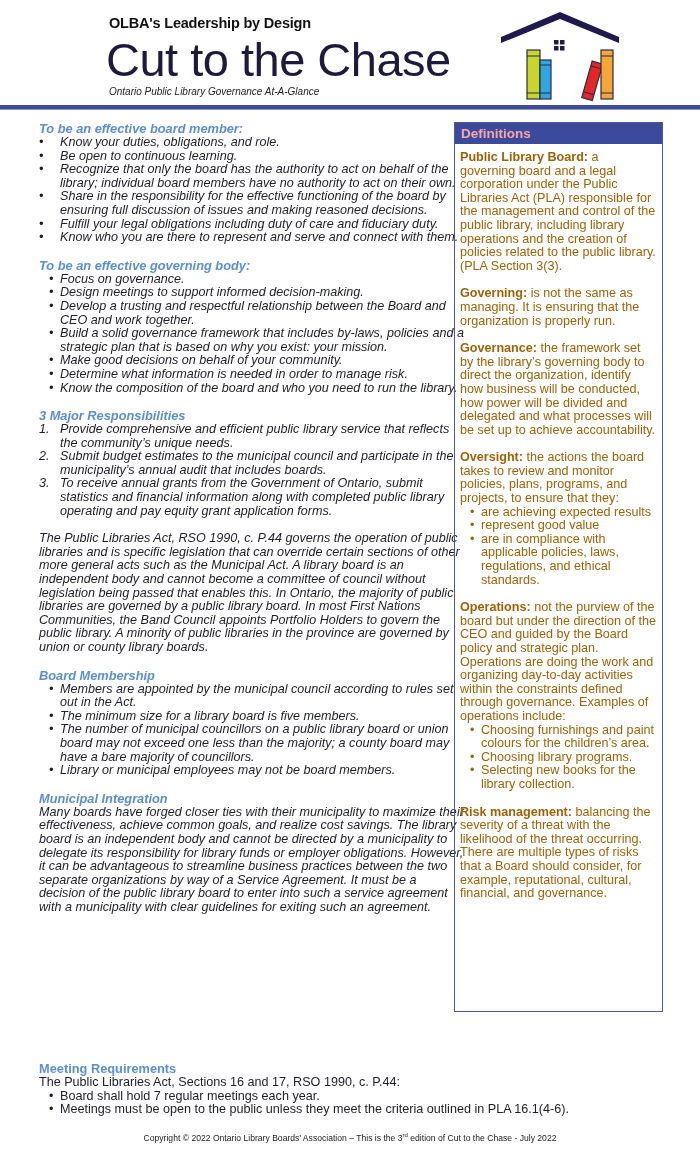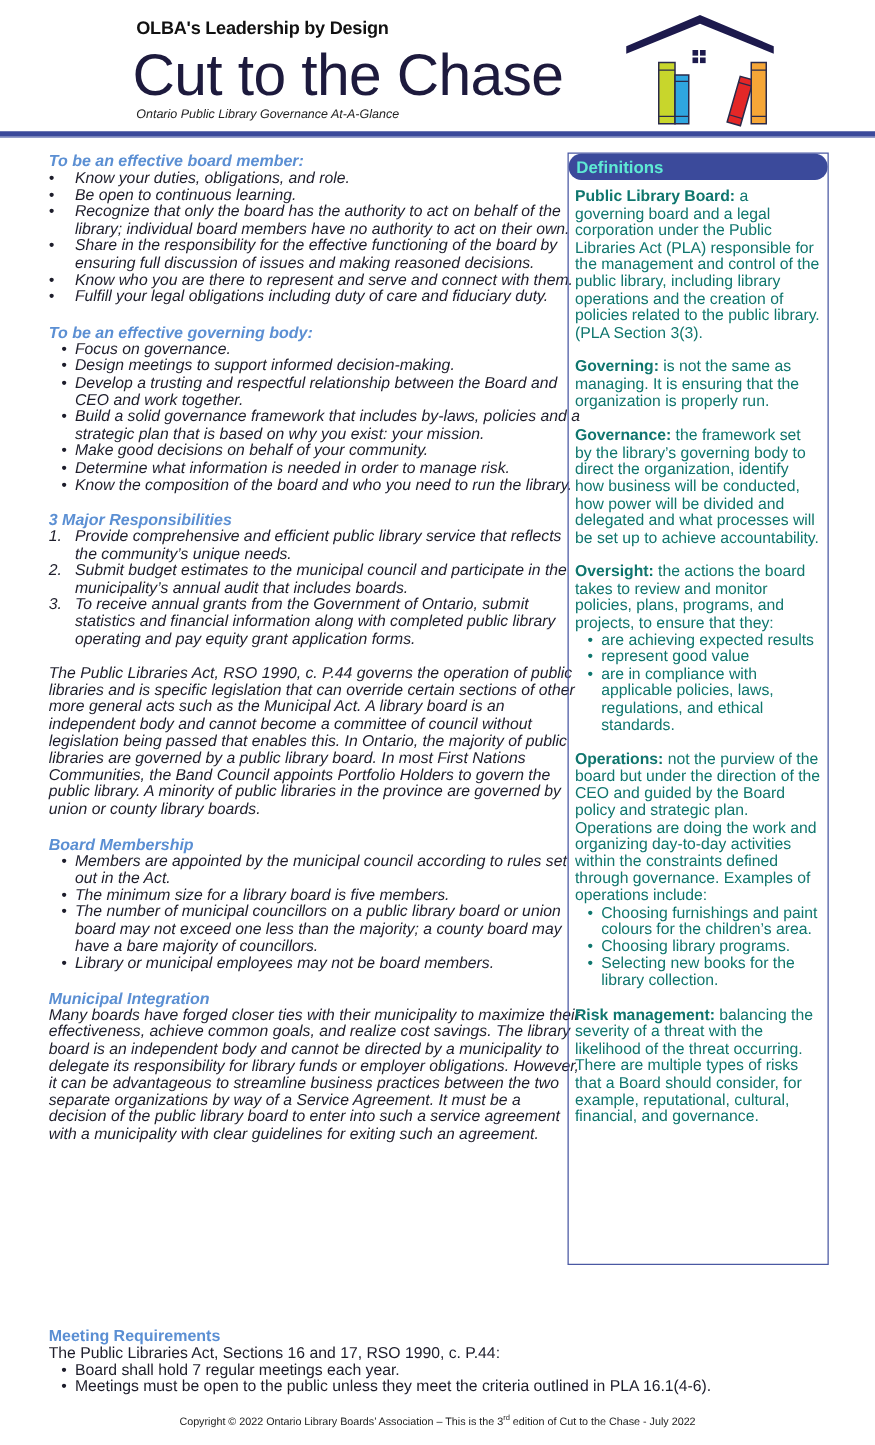--- a/index.html
+++ b/index.html
@@ -24,22 +24,22 @@
   ul.dot2 { list-style: none; }
   ul.dot2 li { position: relative; padding-left: 21px; }
   ul.dot2 li::before { content: "\2022"; position: absolute; left: 10px; top: 0; }
   ol.num { list-style: none; }
   ol.num li { position: relative; padding-left: 21px; }
   ol.num li .n { position: absolute; left: 0; top: 0; }
   p.para { margin: 0; }
 
   
   .defs { position: absolute; left: 454px; top: 122px; width: 209px; height: 890px; border: 1.5px solid #4a58a3; }
-  .defs-head { background: #3b4a9b; color: #5eead4; font-weight: bold; font-size: 13.5px; padding: 3px 6px; height: 21px; line-height: 16px; border-radius: 10px; }
-  .defs-body { padding: 7px 5px 0 5px; font-size: 12.6px; line-height: 13.6px; color: #0f766e; }
+  .defs-head { background: #3b4a9b; color: #fca5a5; font-weight: bold; font-size: 13.5px; padding: 3px 6px; height: 21px; line-height: 16px; }
+  .defs-body { padding: 7px 5px 0 5px; font-size: 12.6px; line-height: 13.6px; color: #a16207; }
   .def { margin-bottom: 14px; }
   .def .term { font-weight: bold; }
   .def ul { list-style: none; }
   .def ul li { position: relative; padding-left: 21px; }
   .def ul li::before { content: "\2022"; position: absolute; left: 10px; top: 0; }
 
   
   .meeting { position: absolute; left: 39px; top: 1062px; width: 640px; font-size: 12.6px; line-height: 13.6px; }
   .footer { position: absolute; left: 0; top: 1132px; width: 700px; text-align: center; font-size: 8.6px; color: #222; }
   .footer sup { font-size: 6px; }
@@ -84,22 +84,22 @@
 </div>
 
 <div class="left">
   <div class="sec">
     <div class="sec-title">To be an effective board member:</div>
     <ul class="dot1">
         <li>Know your duties, obligations, and role.</li>
         <li>Be open to continuous learning.</li>
         <li>Recognize that only the board has the authority to act on behalf of the library; individual board members have no authority to act on their own.</li>
         <li>Share in the responsibility for the effective functioning of the board by ensuring full discussion of issues and making reasoned decisions.</li>
+        <li>Fulfill your legal obligations including duty of care and fiduciary duty.</li>
         <li>Know who you are there to represent and serve and connect with them.</li>
-        <li>Fulfill your legal obligations including duty of care and fiduciary duty.</li>
       </ul>
   </div>
 
   <div class="sec">
     <div class="sec-title">To be an effective governing body:</div>
     <ul class="dot2">
         <li>Focus on governance.</li>
         <li>Design meetings to support informed decision-making.</li>
         <li>Develop a trusting and respectful relationship between the Board and CEO and work together.</li>
         <li>Build a solid governance framework that includes by-laws, policies and a strategic plan that is based on why you exist: your mission.</li>

